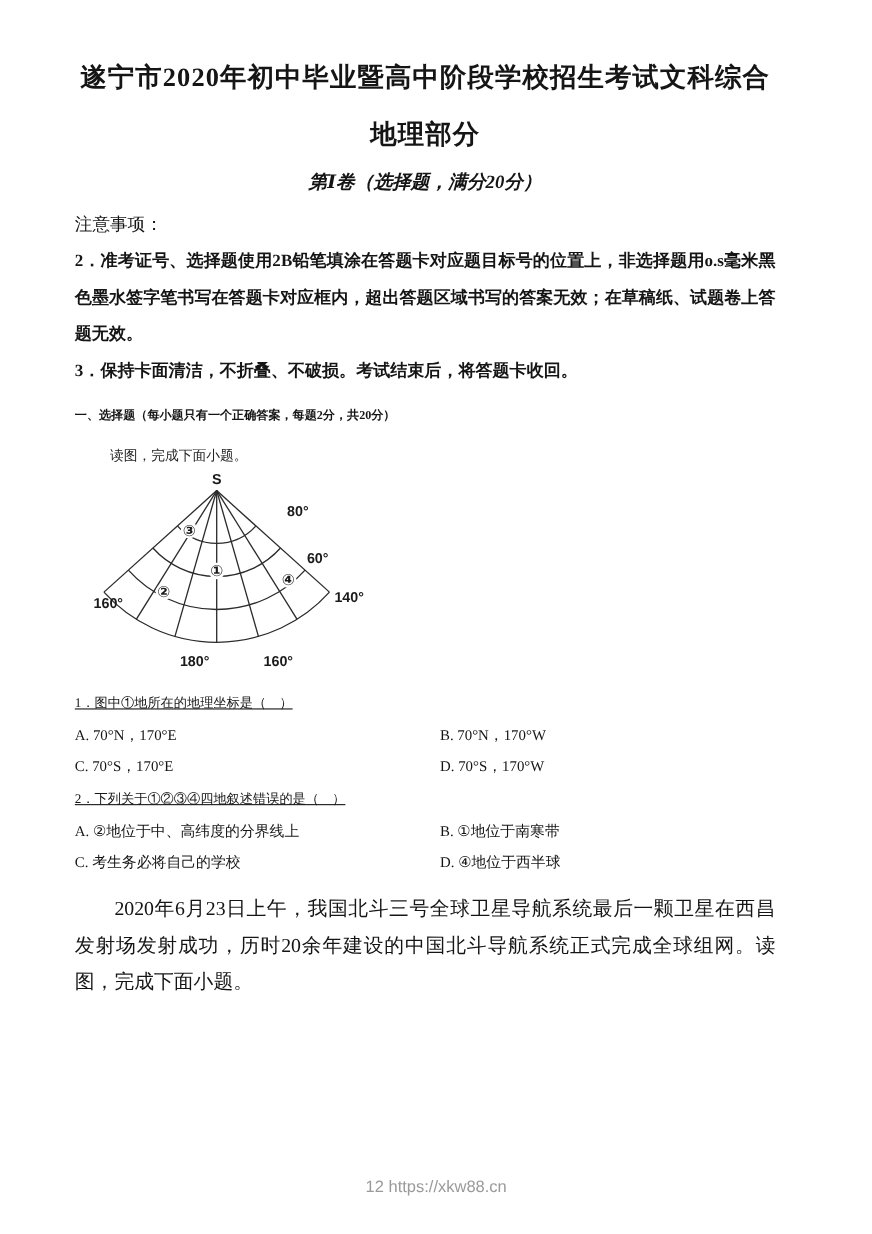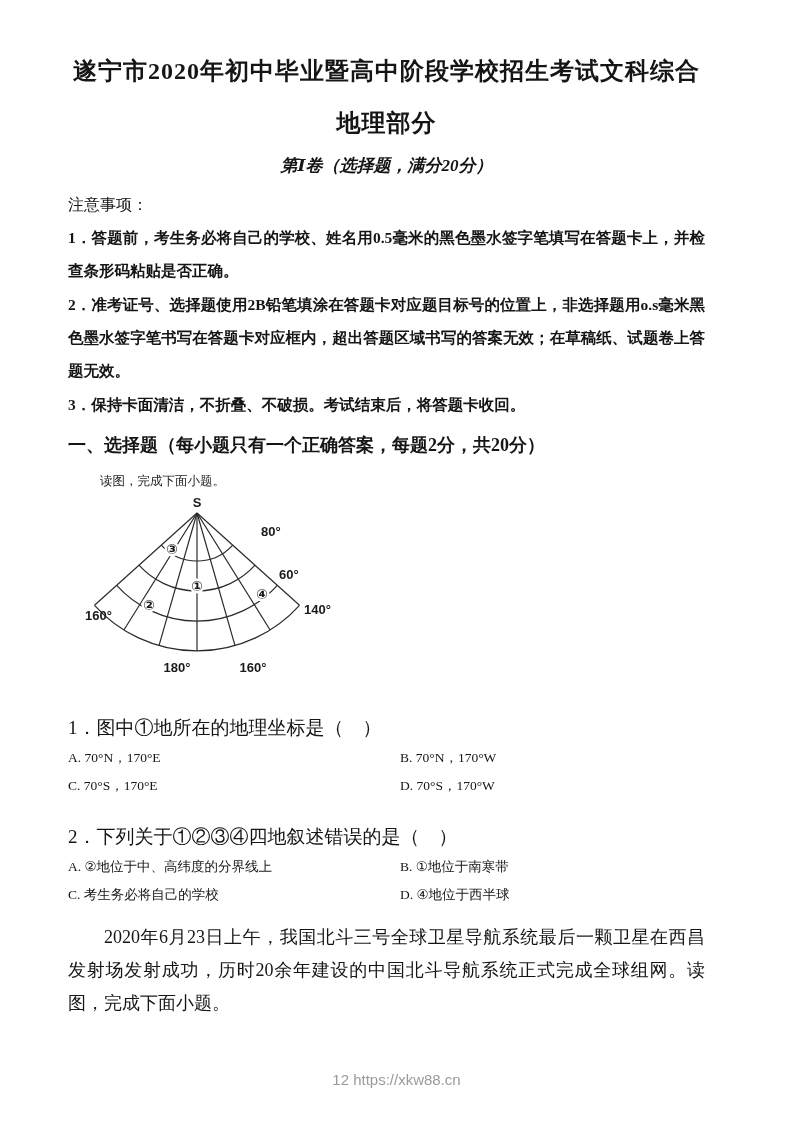--- a/index.html
+++ b/index.html
@@ -12,33 +12,33 @@
 
   .title {
     font-size:24px; font-weight:bold; text-align:center;
     line-height:2.15; margin:6px 0 0 0; letter-spacing:1px;
   }
   .volume { text-align:center; font-weight:bold; font-size:17px; margin-top:5px;font-style:italic; }
 
   .notice-head { font-weight:normal; font-size:16px; margin-top:13px; line-height:30px; }
   .notice { font-weight:bold; font-size:15.5px; line-height:33px; margin:1px 0; text-align:justify; }
 
-  .section-head { font-weight:bold; font-size:18px; margin-top:9px; line-height:30px; }
+  .section-head { font-weight:bold; font-size:11px; margin-top:9px; line-height:30px; }
 
   .fig-intro { font-size:12.5px; margin:13px 0 0 32px; color:#222; }
 
   .figure { display:block; margin:3px 0 0 17px; }
   .figure line, .figure path { stroke:#2b2b2b; stroke-width:1.2; fill:none; }
   .figure text {
     font-family:"Liberation Sans","DejaVu Sans",sans-serif;
     font-weight:bold; font-size:13px; fill:#1a1a1a;
   }
   .figure .pt { font-size:14px; }
 
-  .qstem { font-size:19px; margin-top:25px; line-height:24px; }
+  .qstem { font-size:12px; margin-top:3px; line-height:24px;text-decoration:underline; }
   .opts {
     display:grid; grid-template-columns:332px auto;
     font-size:13.5px; line-height:28px; margin-top:4px;
   }
   .passage { font-size:18px; line-height:33px; text-indent:2em; margin-top:12px; text-align:justify; }
 
   .footer {
     position:absolute; left:0; right:0; bottom:34px; text-align:center;
     color:#9a9a9a; font-size:15px;
     font-family:"Liberation Sans","DejaVu Sans",sans-serif;
@@ -47,21 +47,20 @@
 </head>
 <body>
 
 <div class="page">
 
   <h1 class="title">遂宁市2020年初中毕业暨高中阶段学校招生考试文科综合地理部分</h1>
 
   <div class="volume">第Ⅰ卷（选择题，满分20分）</div>
 
   <div class="notice-head">注意事项：</div>
-  <p class="notice">1．答题前，考生务必将自己的学校、姓名用0.5毫米的黑色墨水签字笔填写在答题卡上，并检查条形码粘贴是否正确。</p>
   <p class="notice">2．准考证号、选择题使用2B铅笔填涂在答题卡对应题目标号的位置上，非选择题用o.s毫米黑色墨水签字笔书写在答题卡对应框内，超出答题区域书写的答案无效；在草稿纸、试题卷上答题无效。</p>
   <p class="notice">3．保持卡面清洁，不折叠、不破损。考试结束后，将答题卡收回。</p>
 
   <div class="section-head">一、选择题（每小题只有一个正确答案，每题2分，共20分）</div>
 
   <div class="fig-intro">读图，完成下面小题。</div>
 
   <svg class="figure" width="300" height="198" viewBox="0 0 300 198">
 
     <line x1="112" y1="20" x2="9.5" y2="112.3"></line>

